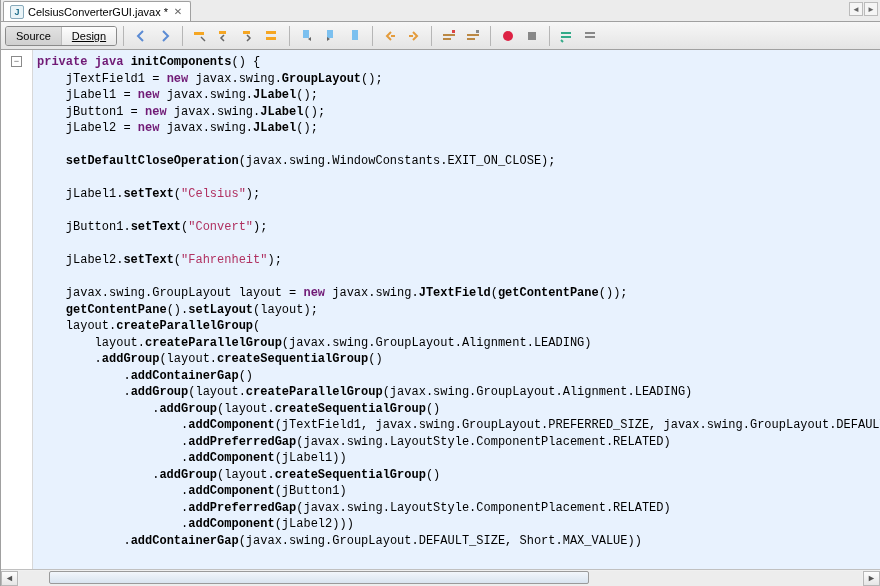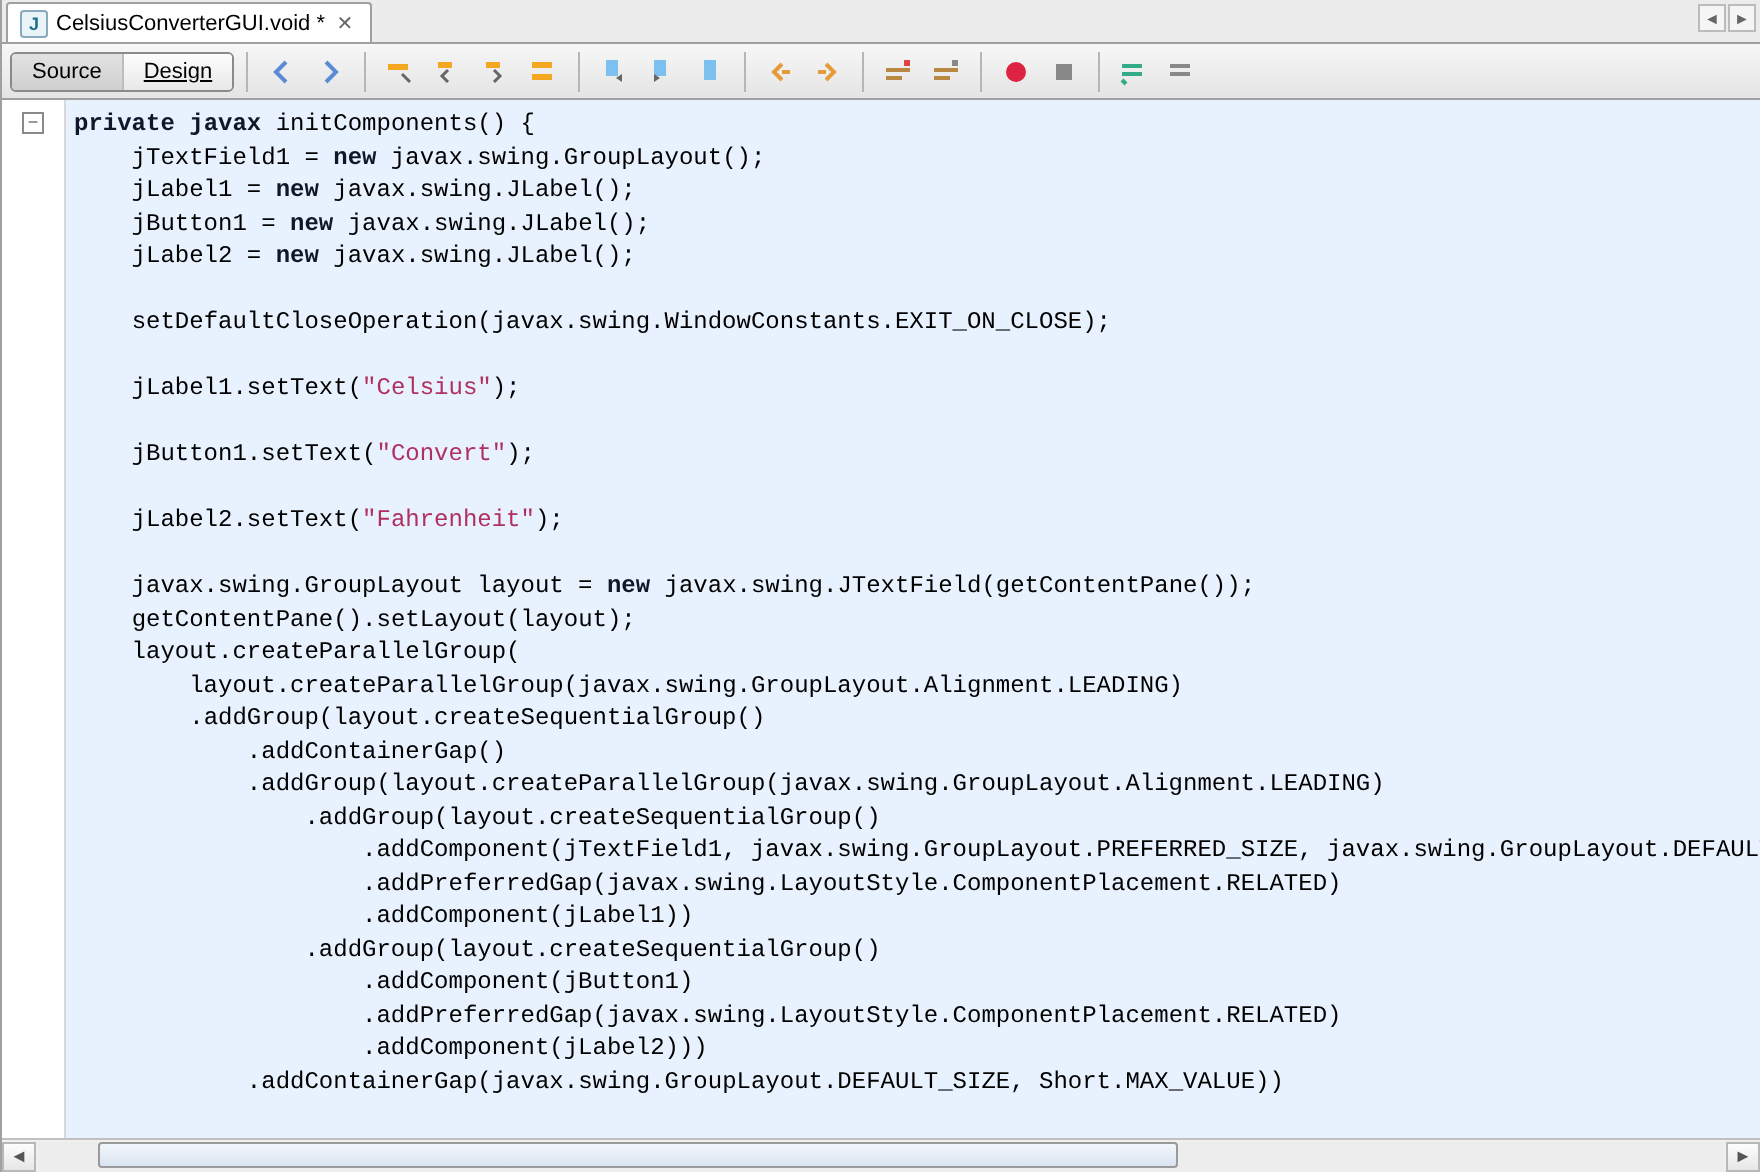--- a/index.html
+++ b/index.html
@@ -127,22 +127,22 @@
   background: #e8f2fe;
   padding: 4px 0 4px 4px;
 }
 pre.code {
   font-family: Consolas, "Courier New", monospace;
   font-size: 12px;
   line-height: 16.5px;
   white-space: pre;
   color: #000;
 }
-.kw { color: #0f172a; font-weight: bold; }
-.b  { font-weight: normal; }
+.kw { color: #701a75; font-weight: bold; }
+.b  { font-weight: bold; }
 .str{ color: #b03060; }
 .hscroll {
   height: 17px;
   background: #f0f0f0;
   border-top: 1px solid #c0c0c0;
   display: flex;
   align-items: center;
 }
 .hscroll .arrow {
   width: 17px; height: 15px;
@@ -165,21 +165,21 @@
   background: linear-gradient(#f2f6fb,#d9e4f0);
   border-radius: 2px;
 }
 </style>
 </head>
 <body>
 
 <div class="tabbar">
   <div class="file-tab">
     <span class="jicon">J</span>
-    <span>CelsiusConverterGUI.void *</span>
+    <span>CelsiusConverterGUI.javax *</span>
     <span class="close">✕</span>
   </div>
   <div class="nav-arrows">
     <div class="btn">◄</div>
     <div class="btn">►</div>
   </div>
 </div>
 
 <div class="toolbar">
   <div class="seg">
@@ -293,21 +293,21 @@
         <rect x="2" y="8" width="10" height="2" fill="#888"></rect>
       </svg>
     </div>
 </div>
 
 <div class="editor-wrap">
   <div class="gutter">
     <div class="fold">−</div>
   </div>
   <div class="editor">
-<pre class="code"><span class="kw">private</span> <span class="kw">javax</span> <span class="b">initComponents</span>() {
+<pre class="code"><span class="kw">private</span> <span class="kw">java</span> <span class="b">initComponents</span>() {
     jTextField1 = <span class="kw">new</span> javax.swing.<span class="b">GroupLayout</span>();
     jLabel1 = <span class="kw">new</span> javax.swing.<span class="b">JLabel</span>();
     jButton1 = <span class="kw">new</span> javax.swing.<span class="b">JLabel</span>();
     jLabel2 = <span class="kw">new</span> javax.swing.<span class="b">JLabel</span>();
 
     <span class="b">setDefaultCloseOperation</span>(javax.swing.WindowConstants.EXIT_ON_CLOSE);
 
     jLabel1.<span class="b">setText</span>(<span class="str">"Celsius"</span>);
 
     jButton1.<span class="b">setText</span>(<span class="str">"Convert"</span>);

